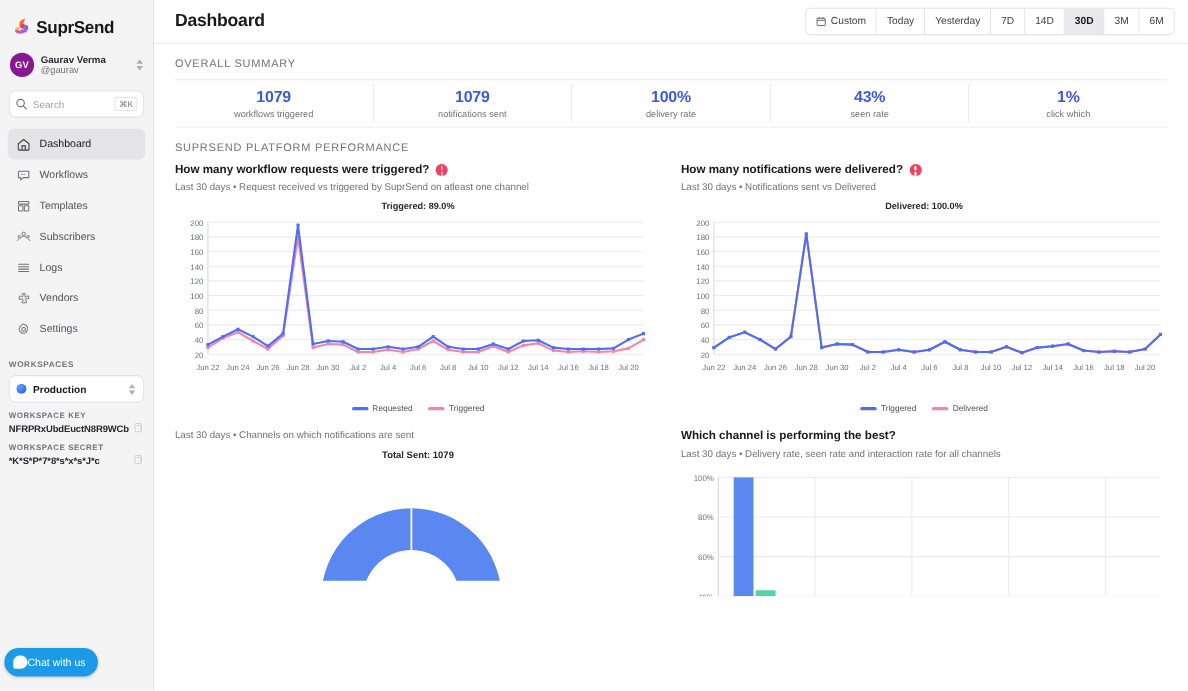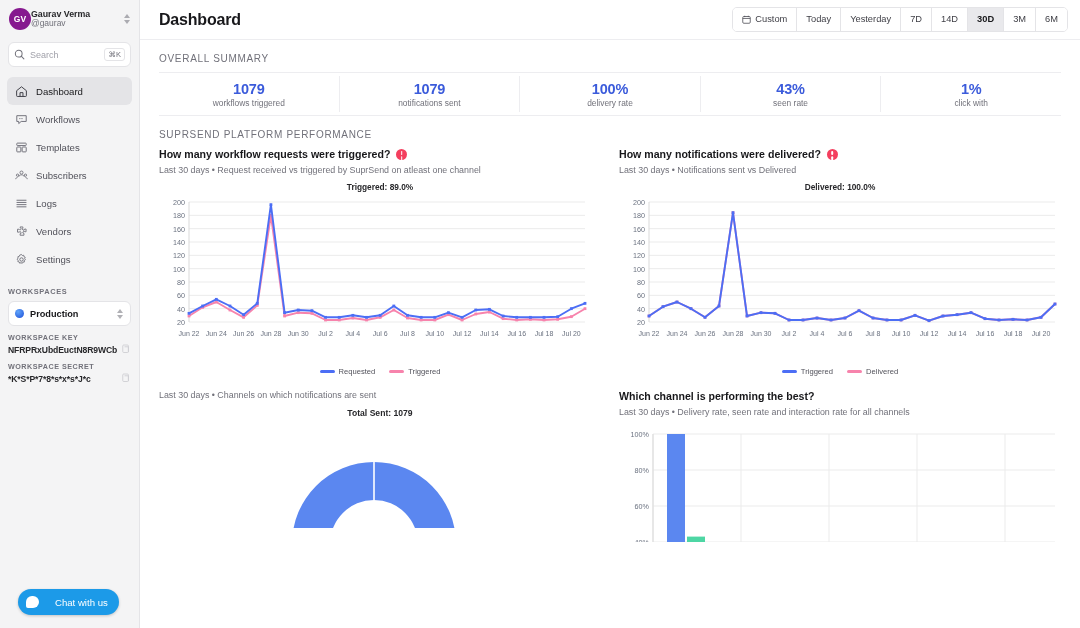--- a/index.html
+++ b/index.html
@@ -17,21 +17,21 @@
     width: 140px; height: 628px;
     background: #f4f4f5;
     border-right: 1px solid #e4e4e7;
     position: relative;
     flex: 0 0 140px;
   }
   .logo-row { display: flex; align-items: center; gap: 4px; padding: 11px 0 0 12px; height: 40px; }
   .logo-mark { width: 17px; height: 19px; flex: 0 0 17px; position: relative; }
   .logo-text { font-size: 15.5px; font-weight: 700; letter-spacing: -0.3px; color: #18181b; }
 
-  .user-row { display: flex; align-items: center; padding: 6px 8px 6px 9px; height: 38px; }
+  .user-row { display: flex; align-items: center; padding: 6px 8px 6px 9px; gap: 6px; height: 38px; }
   .avatar {
     width: 22px; height: 22px; border-radius: 50%;
     background: #86198f; color: #fff;
     font-size: 8.5px; font-weight: 700;
     display: flex; align-items: center; justify-content: center;
     flex: 0 0 22px; letter-spacing: 0.2px;
   }
   .user-meta { flex: 1; min-width: 0; line-height: 1.15; }
   .user-name { font-size: 8.8px; font-weight: 700; color: #27272a; white-space: nowrap; }
   .user-handle { font-size: 8.5px; color: #71717a; white-space: nowrap; }
@@ -74,24 +74,24 @@
   .key-label { font-size: 7.2px; font-weight: 700; letter-spacing: 0.5px; color: #71717a; margin-bottom: 2px; }
   .key-row { display: flex; align-items: center; gap: 4px; }
   .key-val {
     flex: 1; font-size: 8.6px; font-weight: 700; color: #27272a;
     font-family: "Liberation Sans", sans-serif;
     white-space: nowrap; overflow: hidden; letter-spacing: -0.1px;
   }
   .copy-ico { width: 9px; height: 11px; flex: 0 0 9px; opacity: .45; }
 
   .chat-btn {
-    position: absolute; left: 18px; bottom: 13px;
+    position: absolute; left: 4px; bottom: 13px;
     height: 26px; padding: 0 11px 0 8px;
     background: #1c9ae8; border-radius: 14px;
-    display: flex; align-items: center; gap: 16px;
+    display: flex; align-items: center; gap: 0;
     color: #fff; font-size: 9.6px; font-weight: 400;
     box-shadow: 0 1px 3px rgba(0,0,0,.2);
   }
   .chat-bubble { width: 13px; height: 12px; background: #fff; border-radius: 6px 6px 6px 2px; flex: 0 0 13px; }
 
   
   .main { flex: 1; height: 628px; overflow: hidden; background: #fff; position: relative; }
   .topbar {
     height: 40px; display: flex; align-items: center; justify-content: space-between;
     padding: 0 12px 0 19px; border-bottom: 1px solid #ededf0;
@@ -143,20 +143,33 @@
   .donut-title { text-align: center; font-size: 8.6px; font-weight: 700; color: #27272a; margin-top: 8px; }
   svg { display: block; }
 </style>
 </head>
 <body>
 
 <div class="app">
 
   <aside class="sidebar">
 
+    <div class="logo-row">
+      <span class="logo-mark">
+        <svg width="17" height="19" viewBox="0 0 17 19">
+          <path d="M11.5 1 C7 1.4 5.2 4 5.8 6.3 L9.6 5.2 C9.3 3.6 10.2 2.2 11.5 1 Z" fill="#f97316"></path>
+          <path d="M5.8 6.3 C5.3 8.6 7.2 9.7 9.6 10.3 L11.2 6.6 C9.6 6.2 9.3 5.6 9.6 5.2 Z" fill="#ef4444"></path>
+          <path d="M11.2 6.6 C13.6 7.3 14.3 9 13.4 10.9 L9.7 10.4 C10.3 9.6 10.3 9 9.6 10.3 Z" fill="#6366f1"></path>
+          <path d="M13.4 10.9 C12.4 13.2 9.5 14.6 6 14.6 L7.2 10.9 C9 11 9.4 11.3 9.7 10.4 Z" fill="#a855f7"></path>
+          <path d="M6 14.6 C3.3 14.5 1.6 13.2 1.6 11.3 L5.4 11.6 C5.4 12.4 6 12.5 7.2 10.9 Z" fill="#ec4899"></path>
+          <path d="M1.6 11.3 C1.8 9.4 3.5 8.3 5.9 8.4 L5.4 11.6 C4.6 11.5 4.2 11.6 5.4 11.6 Z" fill="#fbbf24"></path>
+        </svg>
+      </span>
+      <span class="logo-text">SuprSend</span>
+    </div>
 
     <div class="user-row">
       <div class="avatar">GV</div>
       <div class="user-meta">
         <div class="user-name">Gaurav Verma</div>
         <div class="user-handle">@gaurav</div>
       </div>
       <span class="chev-updown">
           <span class="up"></span>
           <span class="dn"></span>
@@ -348,21 +361,21 @@
         <div class="summary-cell">
           <span class="summary-val">100%</span>
           <span class="summary-cap">delivery rate</span>
         </div>
         <div class="summary-cell">
           <span class="summary-val">43%</span>
           <span class="summary-cap">seen rate</span>
         </div>
         <div class="summary-cell">
           <span class="summary-val">1%</span>
-          <span class="summary-cap">click with</span>
+          <span class="summary-cap">click which</span>
         </div>
       </div>
 
       <div class="section-label">SUPRSEND PLATFORM PERFORMANCE</div>
 
       <div class="charts-grid">
 
         <div class="chart-col">
           <div class="chart-q">
             <span class="chart-q-text">How many workflow requests were triggered?</span>

